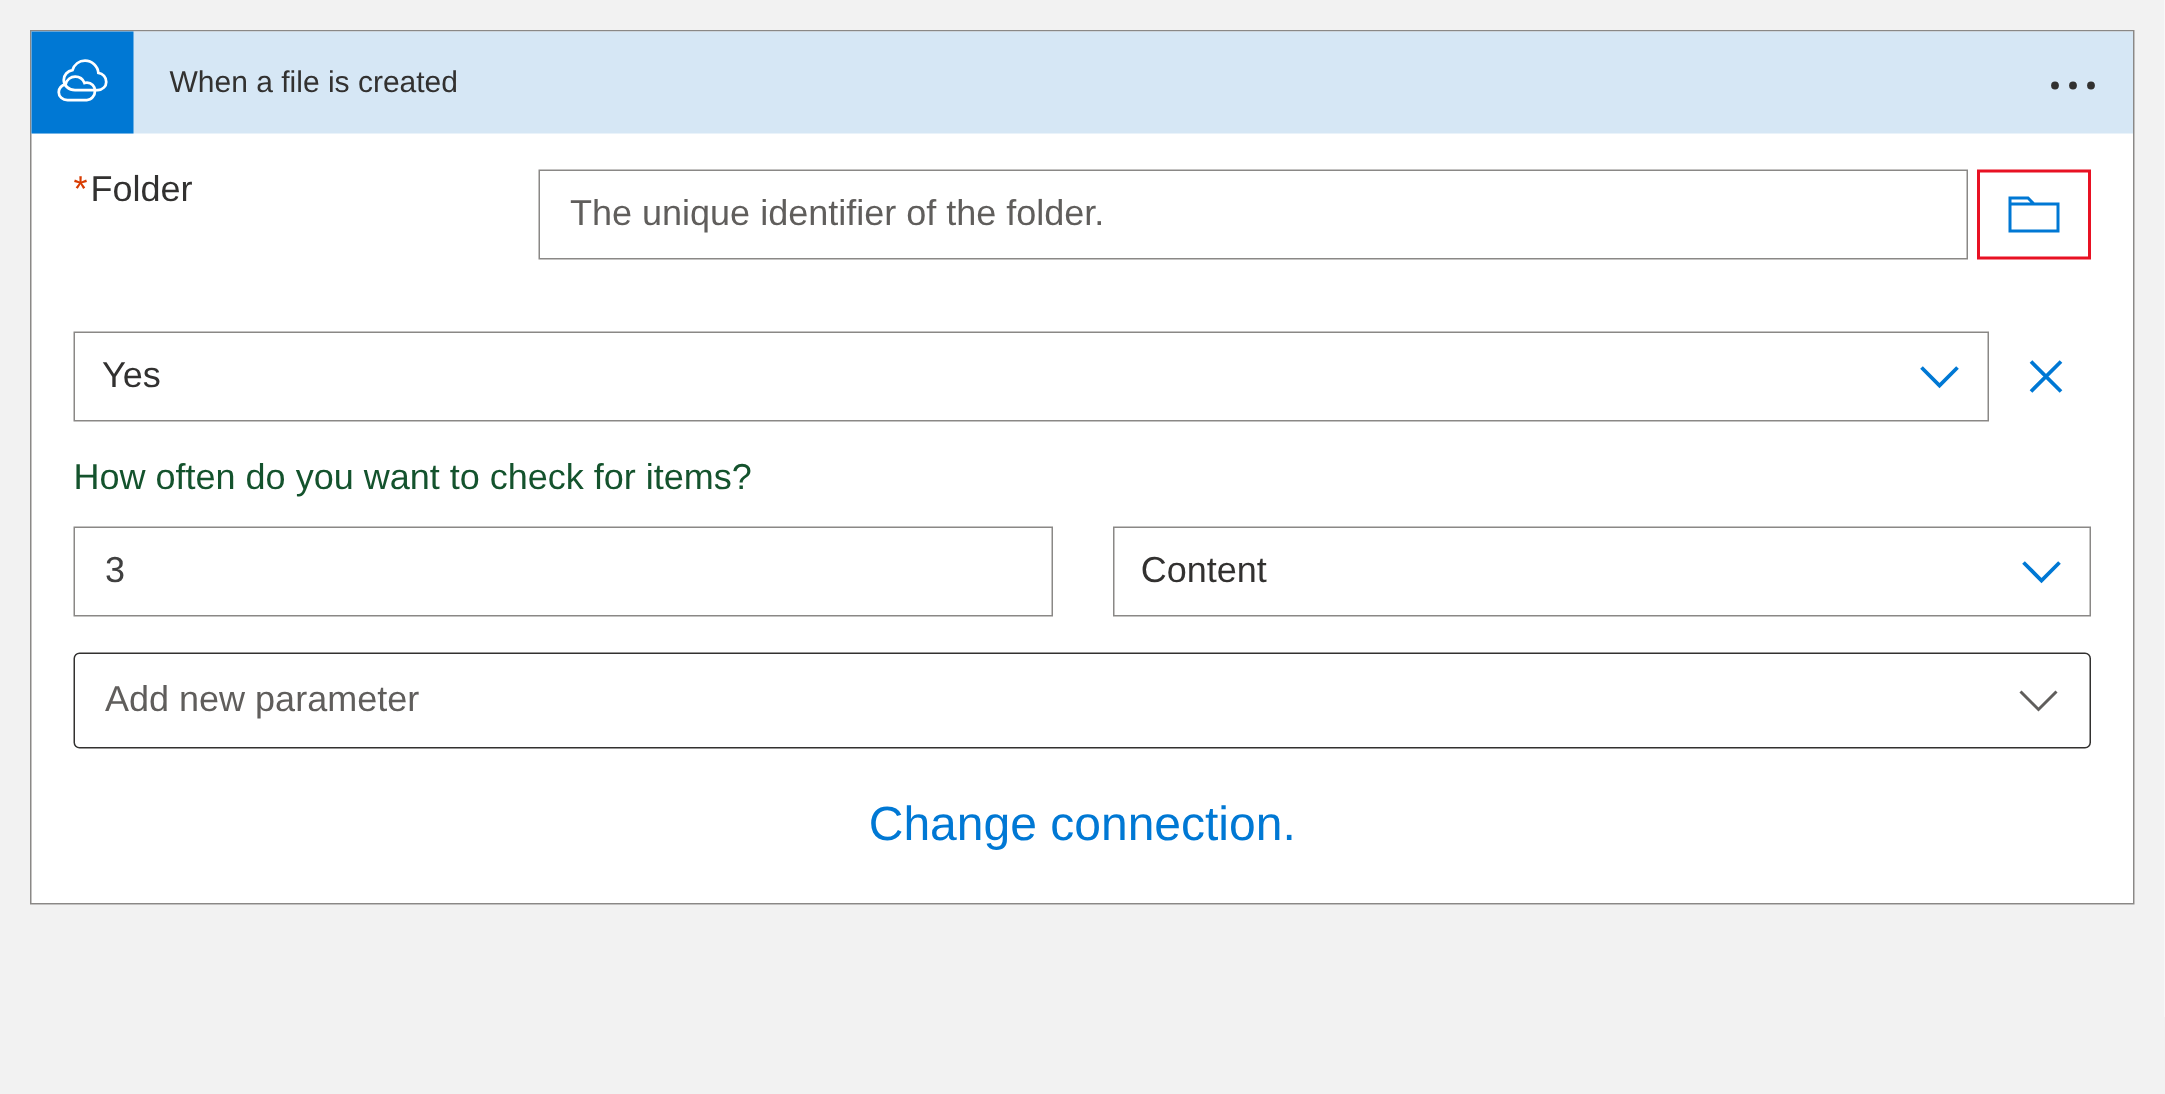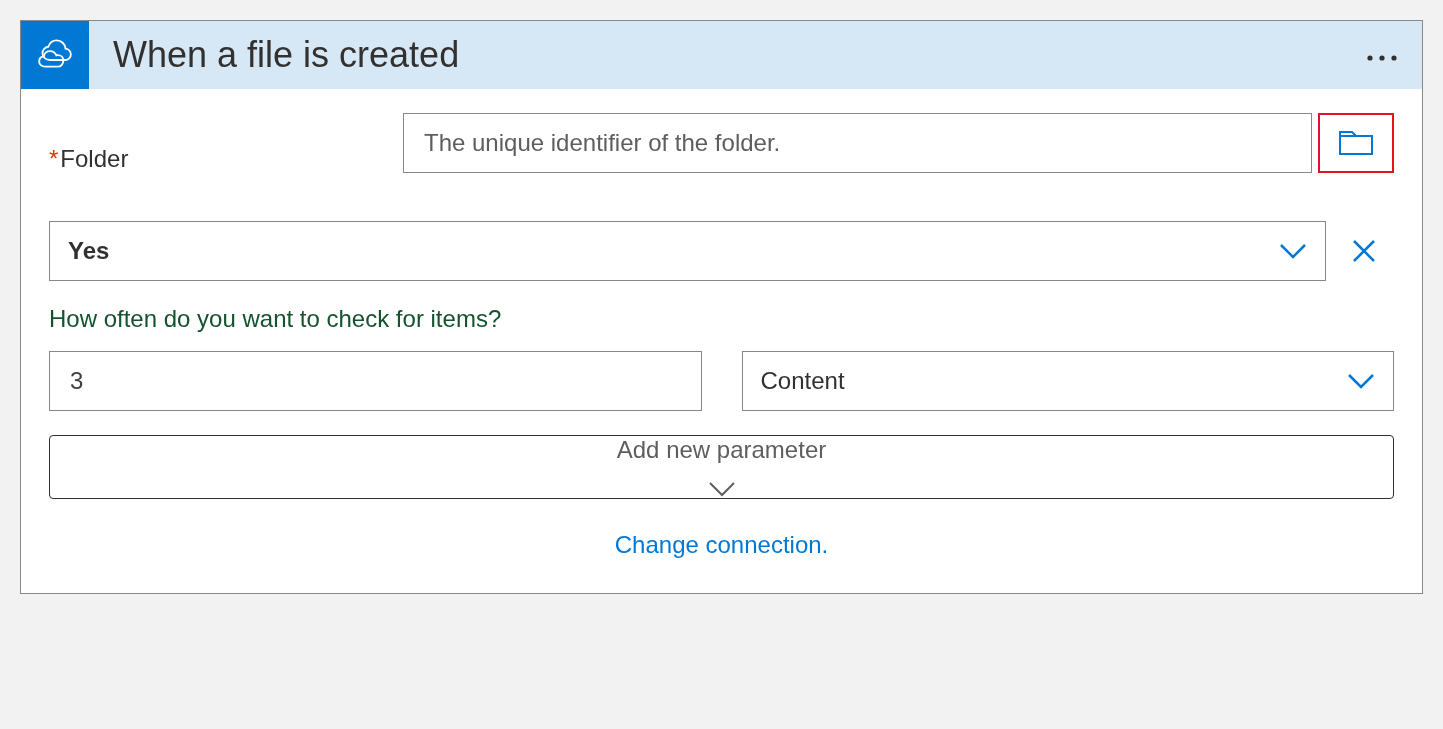--- a/index.html
+++ b/index.html
@@ -23,40 +23,39 @@
   .header-icon-box {
     width: 68px;
     height: 68px;
     background: #0078d4;
     display: flex;
     align-items: center;
     justify-content: center;
     flex-shrink: 0;
   }
   .header-title {
-    font-size: 36px;
+    font-size: 20px;
     color: #323130;
     margin-left: 24px;
     flex: 1;
   }
   .header-menu {
     padding: 0 24px;
     color: #323130;
     font-size: 24px;
     letter-spacing: 2px;
     cursor: pointer;
   }
   .body {
     padding: 24px 28px 24px 28px;
   }
   .row {
     display: flex;
-    align-items: flex-end;
+    align-items: flex-start;
     margin-bottom: 24px;
-    gap: 44px;
   }
   .label-col {
     width: 310px;
     font-size: 24px;
     color: #323130;
     flex-shrink: 0;
   }
   .req { color: #d83b01; margin-right: 2px; }
   .input-wrap {
     flex: 1;
@@ -124,25 +123,24 @@
     border: 1px solid #323130;
     border-radius: 4px;
     font-size: 24px;
     padding: 0 20px;
     display: flex;
     align-items: center;
     justify-content: space-between;
     color: #605e5c;
     cursor: pointer;
     margin-bottom: 24px;
-    flex-direction: column;
   }
   .footer-link {
     text-align: center;
-    font-size: 24px;
+    font-size: 32px;
     color: #0078d4;
     cursor: pointer;
     padding: 8px 0 10px 0;
   }
 </style>
 </head>
 <body>
 
 <div class="card">
   <div class="header">
@@ -176,21 +174,21 @@
             </svg>
         </div>
       </div>
     </div>
 
     <div class="row">
     </div>
 
     <div class="row">
       <div class="input-wrap">
-        <div class="select" style="flex:1;font-weight:bold;">
+        <div class="select" style="flex:1;">
           <span class="select-text">Yes</span>
           <span class="chev">
               <svg width="28" height="18" viewBox="0 0 28 18" fill="none" stroke="#0078d4" stroke-width="2.5">
                 <path d="M2 3 l12 12 l12 -12"></path>
               </svg>
             </span>
         </div>
         <div class="remove-btn">
           <svg width="26" height="26" viewBox="0 0 26 26" stroke="#0078d4" stroke-width="2.5">
               <path d="M3 3 L23 23 M23 3 L3 23"></path>

